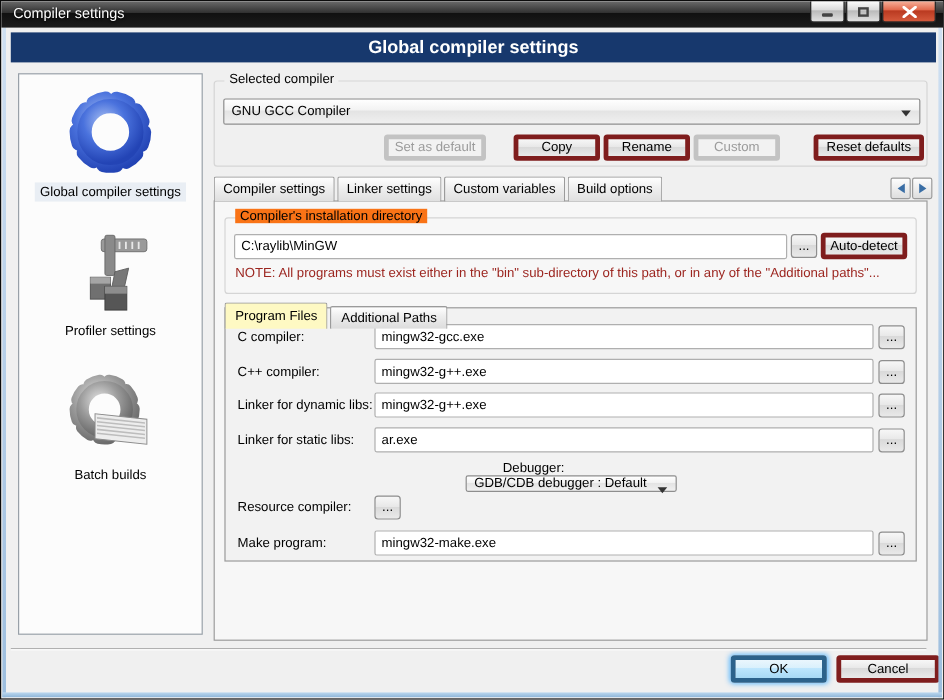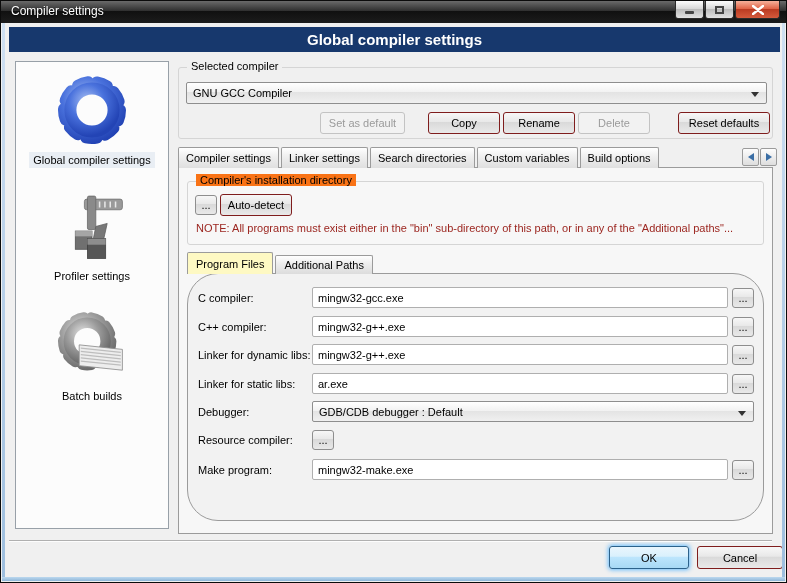--- a/index.html
+++ b/index.html
@@ -32,21 +32,21 @@
   .side-item.selected .lbl{background:#e9eef4;}
   
   .groupbox{position:absolute;border:1px solid #d5d5d5;border-radius:3px;z-index:2;}
   .groupbox .legend{position:absolute;top:-8px;left:8px;background:#f0f0f0;padding:0 4px;font-size:11px;color:#000;white-space:nowrap;}
   
   .combo{position:relative;height:22px;border:1px solid #8e8e8e;border-radius:2px;
          background:linear-gradient(180deg,#ffffff 0%,#f2f2f2 45%,#e3e3e3 46%,#f0f0f0 100%);
          display:flex;align-items:center;padding:0 24px 0 6px;font-size:11px;cursor:pointer;}
   .combo .arrow{position:absolute;right:7px;top:9px;width:0;height:0;border-left:4px solid transparent;border-right:4px solid transparent;border-top:5px solid #333;}
   
-  .btn{position:absolute;height:22px;border:1px solid #7f1d1d;border-radius:3px;font-size:11px;color:#000;
+  .btn{position:absolute;height:22px;border:4px solid #7f1d1d;border-radius:3px;font-size:11px;color:#000;
        background:linear-gradient(180deg,#f7f7f7 0%,#e8e8e8 45%,#d9d9d9 46%,#e9e9e9 100%);
        display:flex;align-items:center;justify-content:center;cursor:pointer;}
   .btn.disabled{color:#9b9b9b;border-color:#c3c3c3;background:#f2f2f2;cursor:default;}
   .btn.default-ok{border-color:#2c628b;background:linear-gradient(180deg,#eaf6fd 0%,#d9f0fc 45%,#bee6fd 46%,#a7d9f5 100%);
                   box-shadow:0 0 4px 1px rgba(80,180,255,.85);}
   .mini-btn{height:20px;width:22px;border:1px solid #8e8e8e;border-radius:3px;font-size:11px;
             background:linear-gradient(180deg,#f7f7f7 0%,#e8e8e8 45%,#d9d9d9 46%,#e9e9e9 100%);
             display:flex;align-items:center;justify-content:center;cursor:pointer;}
   
   .tabstrip{position:absolute;left:177px;top:145px;height:22px;display:flex;align-items:flex-end;z-index:3;}
@@ -154,58 +154,58 @@
 
   <div class="groupbox" style="left:177px;top:66px;width:595px;height:72px;">
     <span class="legend">Selected compiler</span>
     <div class="combo" style="position:absolute;left:7px;top:14px;width:581px;">
       <span>GNU GCC Compiler</span>
       <span class="arrow"></span>
     </div>
     <div class="btn disabled" style="left:141px;top:44px;width:85px;">Set as default</div>
     <div class="btn" style="left:249px;top:44px;width:72px;">Copy</div>
     <div class="btn" style="left:324px;top:44px;width:72px;">Rename</div>
-    <div class="btn disabled" style="left:399px;top:44px;width:72px;">Delete</div>
+    <div class="btn disabled" style="left:399px;top:44px;width:72px;">Custom</div>
     <div class="btn" style="left:499px;top:44px;width:92px;">Reset defaults</div>
   </div>
 
   <div class="tabstrip">
     <div class="tab">Compiler settings</div>
     <div class="tab">Linker settings</div>
-    <div class="tab">Search directories</div>
     <div class="tab">Custom variables</div>
     <div class="tab">Build options</div>
 
   </div>
   <div class="tab-arrows" style="left:740px;">
     <div class="arrow-btn">
         <div class="tri-left"></div>
       </div>
     <div class="arrow-btn">
         <div class="tri-right"></div>
       </div>
   </div>
 
   <div class="main-panel"></div>
 
   <div class="groupbox" style="left:186px;top:180px;width:577px;height:64px;background:#f7f7f7;z-index:3;">
     <span class="legend" style="background:#f97316;">Compiler's installation directory</span>
     <div style="position:absolute;left:7px;top:12px;right:7px;display:flex;align-items:center;">
+      <input class="ibox" style="flex: 1 1 0%; margin-right: 3px;" value="C:\raylib\MinGW">
       <div class="mini-btn" style="margin-right:3px;">...</div>
       <div class="btn" style="position:static;width:72px;height:22px;">Auto-detect</div>
     </div>
     <div class="note fieldset-note" style="position:absolute;left:8px;top:40px;right:4px;">NOTE: All programs must exist either in the "bin" sub-directory of this path, or in any of the "Additional paths"...</div>
   </div>
 
   <div class="subtabstrip" style="left:186px;top:253px;height:20px;">
     <div class="subtab active">Program Files</div>
     <div class="subtab">Additional Paths</div>
   </div>
 
-  <div class="sub-panel" style="left:186px;top:272px;width:577px;height:248px;border-radius:31px;">
+  <div class="sub-panel" style="left:186px;top:255px;width:577px;height:212px;">
 
     <div class="frow" style="left:10px;top:13px;right:9px;">
       <span class="flabel" style="width:114px;">C compiler:</span>
       <input class="ibox" style="flex: 1 1 0%; margin-right: 4px;" value="mingw32-gcc.exe">
       <div class="mini-btn">...</div>
     </div>
 
     <div class="frow" style="left:10px;top:42px;right:9px;">
       <span class="flabel" style="width:114px;">C++ compiler:</span>
       <input class="ibox" style="flex: 1 1 0%; margin-right: 4px;" value="mingw32-g++.exe">
@@ -217,21 +217,21 @@
       <input class="ibox" style="flex: 1 1 0%; margin-right: 4px;" value="mingw32-g++.exe">
       <div class="mini-btn">...</div>
     </div>
 
     <div class="frow" style="left:10px;top:99px;right:9px;">
       <span class="flabel" style="width:114px;">Linker for static libs:</span>
       <input class="ibox" style="flex: 1 1 0%; margin-right: 4px;" value="ar.exe">
       <div class="mini-btn">...</div>
     </div>
 
-    <div class="frow" style="left:10px;top:127px;right:9px;">
+    <div class="frow" style="left:10px;top:127px;right:9px;flex-direction:column;">
       <span class="flabel" style="width:114px;">Debugger:</span>
       <div class="combo" style="flex:1;height:21px;">
         <span>GDB/CDB debugger : Default</span>
         <span class="arrow"></span>
       </div>
     </div>
 
     <div class="frow" style="left:10px;top:156px;right:9px;">
       <span class="flabel" style="width:114px;">Resource compiler:</span>
       <div class="mini-btn">...</div>

